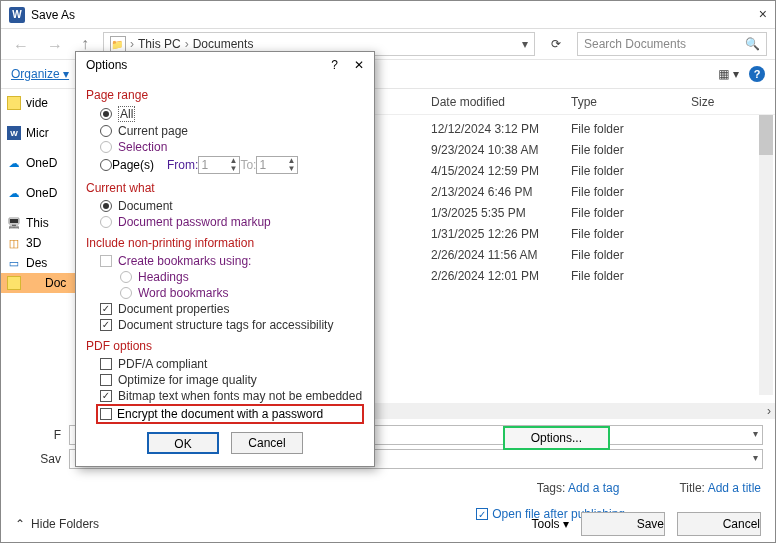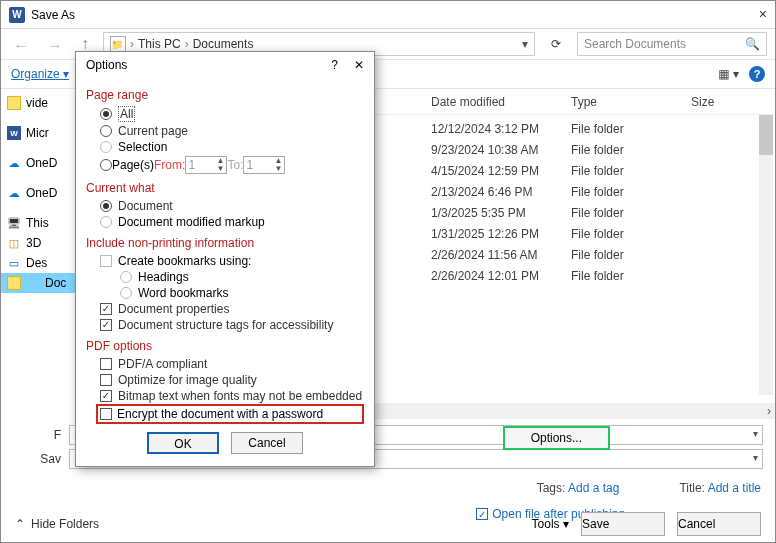--- a/index.html
+++ b/index.html
@@ -16,21 +16,21 @@
   .searchbox { width:190px;height:24px;border:1px solid #ccc;display:flex;align-items:center;padding:0 6px;color:#888;justify-content:space-between;}
   .toolbar { height:30px;border-top:1px solid #e5e5e5;border-bottom:1px solid #e5e5e5;display:flex;align-items:center;padding:0 10px;justify-content:space-between;}
   .toolbar-left{display:flex;gap:14px;}
   .org{color:#1a6bbf;text-decoration:underline;}
   .toolbar-right{display:flex;align-items:center;gap:10px;}
   .view-icon{color:#444;font-size:12px;}
   .help-icon{width:16px;height:16px;border-radius:50%;background:#1a6bbf;color:#fff;display:flex;align-items:center;justify-content:center;font-size:11px;font-weight:bold;}
   .body-split{display:flex;height:330px;}
   .tree{width:100px;border-right:1px solid #eee;padding:4px 0;overflow:hidden;}
   .tree-item{display:flex;align-items:center;gap:5px;padding:3px 6px;white-space:nowrap;font-size:12px;}
-  .tree-item.sel{background:#7dd3fc;gap:24px;}
+  .tree-item.sel{background:#fdba74;gap:24px;}
   .ico{width:14px;height:14px;display:inline-flex;align-items:center;justify-content:center;font-size:11px;}
   .ico.folder{background:#fce26a;border:1px solid #d6b730;}
   .ico.word{background:#2b579a;color:#fff;font-size:8px;font-weight:bold;}
   .ico.onedrive{color:#0078d4;}
   .ico.pc{color:#333;}
   .ico.cube{color:#d47a00;}
   .ico.desk{color:#1a6bbf;}
   .filepane{flex:1;position:relative;}
   .fh{display:flex;border-bottom:1px solid #eee;height:26px;align-items:center;color:#444;}
   .fh .col-name{width:330px;padding-left:8px;} .fh .col-date{width:140px;} .fh .col-type{width:120px;} .fh .col-size{flex:1;}
@@ -47,29 +47,29 @@
   .metarow{display:flex;align-items:center;gap:30px;padding:6px 60px;font-size:12px;}
   .metarow .lbl{color:#444;}
   .metarow .link{color:#1a6bbf;}
   .actionarea{display:flex;justify-content:flex-end;align-items:center;gap:10px;padding:6px 60px;}
   .btn-options{border:2px solid #22c55e;padding:3px 26px;background:#f6f6f6;}
   .openafter{display:flex;align-items:center;gap:4px;color:#1a6bbf;}
   .openafter .chk{width:12px;height:12px;border:1px solid #1a6bbf;display:inline-flex;align-items:center;justify-content:center;color:#1a6bbf;font-size:10px;}
   .footer{position:absolute;bottom:6px;left:0;right:0;display:flex;align-items:center;justify-content:space-between;padding:0 14px;}
   .footer-left{display:flex;align-items:center;gap:6px;color:#333;}
   .footer-right{display:flex;align-items:center;gap:12px;}
-  .btn-foot{width:84px;height:24px;border:1px solid #aaa;background:#f3f3f3;text-align:left;line-height:22px;}
+  .btn-foot{width:84px;height:24px;border:1px solid #aaa;background:#f3f3f3;text-align:right;line-height:22px;}
   
   .modal{position:absolute;left:74px;top:50px;width:300px;border:1px solid #888;background:#fff;box-shadow:3px 3px 10px rgba(0,0,0,0.35);}
   .modal-title{display:flex;align-items:center;justify-content:space-between;padding:6px 10px;font-size:12px;gap:27px;}
   .modal-title .ctrls{display:flex;gap:16px;font-size:14px;}
   .modal-body{padding:4px 10px 10px 10px;}
   .sect{color:#b91c1c;margin:6px 0 3px 0;}
   .opt{display:flex;align-items:center;gap:6px;padding:1px 0 1px 14px;color:#333;}
-  .opt.dis{color:#000000;}
+  .opt.dis{color:#701a75;}
   .radio{width:12px;height:12px;border:1px solid #555;border-radius:50%;display:inline-flex;align-items:center;justify-content:center;}
   .radio.dis{border-color:#bbb;}
   .radio .dot{width:6px;height:6px;background:#333;border-radius:50%;}
   .chkb{width:12px;height:12px;border:1px solid #555;display:inline-flex;align-items:center;justify-content:center;font-size:10px;line-height:1;}
   .chkb.dis{border-color:#bbb;}
   .pgrow{display:flex;align-items:center;padding:1px 0 1px 14px;}
   .numbox{width:42px;height:18px;border:1px solid #aaa;display:flex;align-items:center;justify-content:space-between;padding:0 2px;color:#999;}
   .numbox .spin{font-size:8px;line-height:1;color:#555;display:flex;flex-direction:column;}
   .redbox{border:2px solid #d4261f;padding:1px 2px;display:flex;align-items:center;gap:5px;margin-left:10px;}
   .modal-buttons{display:flex;justify-content:center;gap:12px;padding:8px 0 2px 0;}
@@ -272,42 +272,42 @@
         <span class="radio"></span>
         <span>Current page</span>
       </div>
     <div class="opt dis">
         <span class="radio dis"></span>
         <span>Selection</span>
       </div>
     <div class="pgrow">
       <span class="radio"></span>
       <span>Page(s)</span>
-      <span style="color:#ef4444;margin-left:0">From:</span>
+      <span style="color:#4c1d95;margin-left:13px">From:</span>
       <div class="numbox">
           <span>1</span>
           <span class="spin">▲<br>▼</span>
         </div>
       <span style="color:#aaa">To:</span>
       <div class="numbox">
           <span>1</span>
           <span class="spin">▲<br>▼</span>
         </div>
     </div>
 
     <div class="sect">Current what</div>
     <div class="opt">
         <span class="radio">
           <span class="dot"></span>
         </span>
         <span>Document</span>
       </div>
     <div class="opt dis">
         <span class="radio dis"></span>
-        <span>Document modified markup</span>
+        <span>Document password markup</span>
       </div>
 
     <div class="sect">Include non-printing information</div>
     <div class="opt dis">
         <span class="chkb dis"></span>
         <span>Create bookmarks using:</span>
       </div>
     <div class="opt dis" style="padding-left:34px">
         <span class="radio dis"></span>
         <span>Headings</span>

